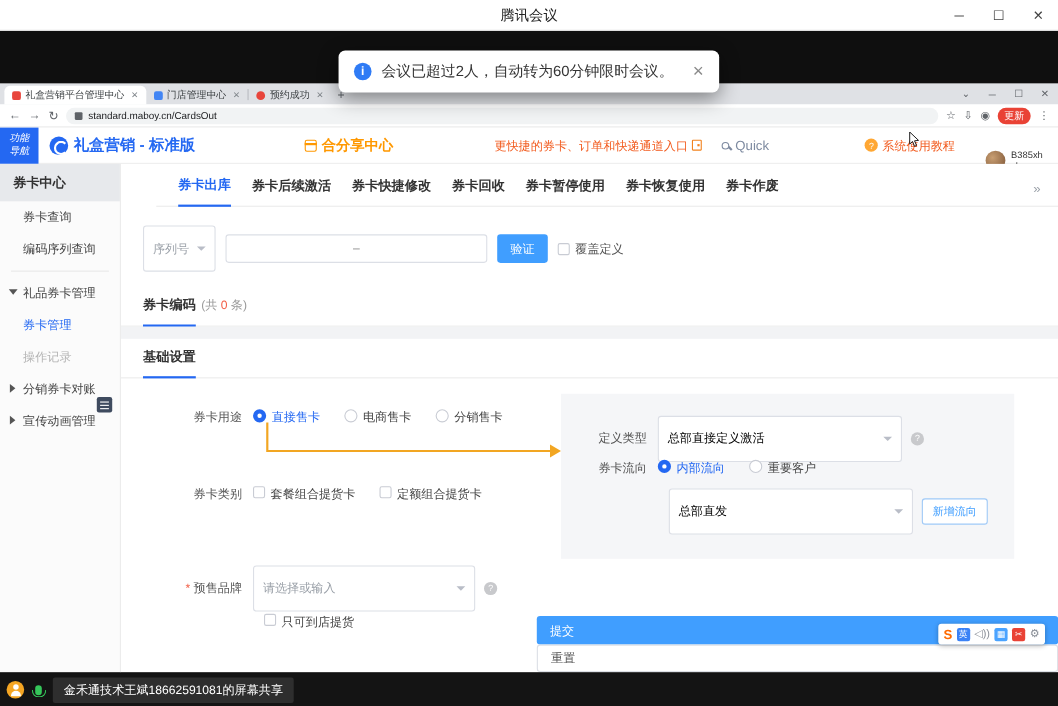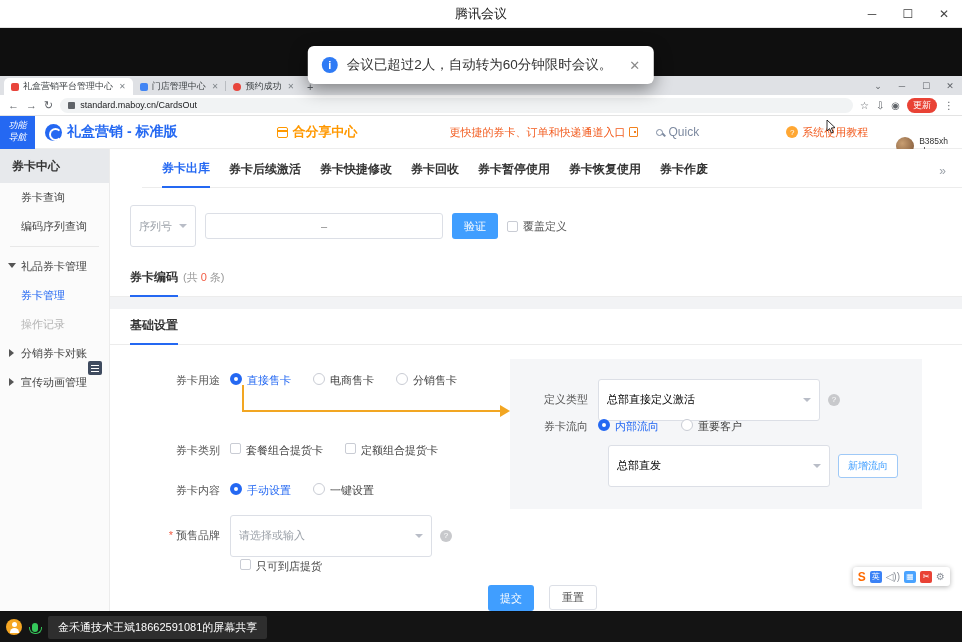--- a/index.html
+++ b/index.html
@@ -125,21 +125,21 @@
   .opt.sel-blue { color:#2468f2; }
   .info-dot { width:12px; height:12px; border-radius:50%; background:#c8c9cc; color:#fff; font-size:8px;
               display:inline-flex; align-items:center; justify-content:center; margin-left:8px; flex:none; }
 
   .right-panel { position:absolute; left:400px; top:14px; width:412px; height:150px; background:#f5f6f8; }
   .rp-row { position:absolute; display:flex; align-items:center; }
   .rp-label { width:78px; text-align:right; padding-right:10px; font-size:11px; color:#555; white-space:nowrap; }
   .add-flow-btn { margin-left:8px; height:24px; padding:0 9px; font-size:10px; color:#409eff; background:#fff;
                   border:1px solid #9fc9f7; border-radius:3px; display:flex; align-items:center; white-space:nowrap; }
 
-  .submit-row { display:flex; gap:15px; padding-left:378px; padding-top:8px; }
+  .submit-row { display:flex; padding-left:378px; padding-top:8px;flex-direction:column; }
   .btn-plain { background:#fff; color:#555; border:1px solid #dcdfe6; border-radius:3px; font-size:11px;
                height:25px; padding:0 12px; display:inline-flex; align-items:center; }
 
   
   .ext-bar { position:absolute; right:12px; top:567px; height:19px; background:#fff; border-radius:3px;
              box-shadow:0 1px 5px rgba(0,0,0,.3); display:flex; align-items:center; gap:4px; padding:0 5px; z-index:20; }
   .ext-s { color:#ff6a00; font-weight:bold; font-size:12px; }
   .ext-sq { width:12px; height:12px; border-radius:2px; color:#fff; font-size:8px; display:flex;
             align-items:center; justify-content:center; flex:none; }
   .ext-glyph { font-size:10px; color:#8a8f98; }
@@ -376,31 +376,20 @@
             <span class="opt">
               <span class="chk"></span>
               <span>套餐组合提货卡</span>
             </span>
             <span class="opt">
               <span class="chk"></span>
               <span>定额组合提货卡</span>
             </span>
           </div>
 
-          <div class="frow" style="left:20px; top:138px;">
-            <span class="flabel">券卡内容</span>
-            <span class="opt sel-blue">
-              <span class="radio on"></span>
-              <span>手动设置</span>
-            </span>
-            <span class="opt">
-              <span class="radio"></span>
-              <span>一键设置</span>
-            </span>
-          </div>
 
           <div class="frow" style="left:20px; top:170px;">
             <span class="flabel">
               <span style="color:#f25b43">*</span>
               <span>预售品牌</span>
             </span>
             <div class="sel" style="width:202px">
               <span class="ph">请选择或输入</span>
               <span class="car"></span>
             </div>

